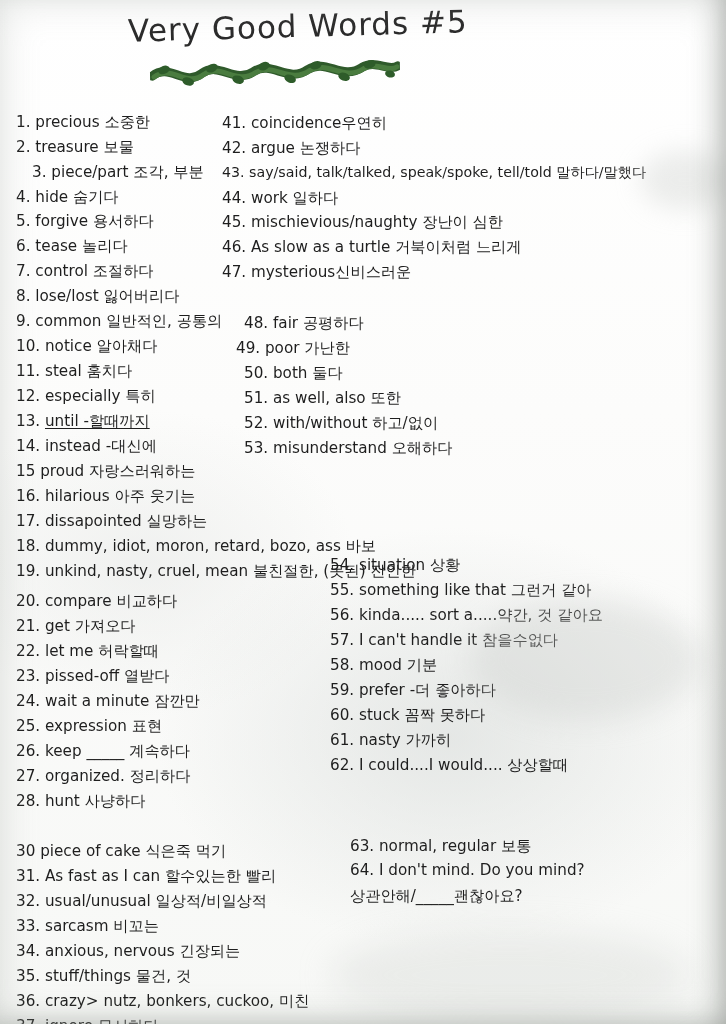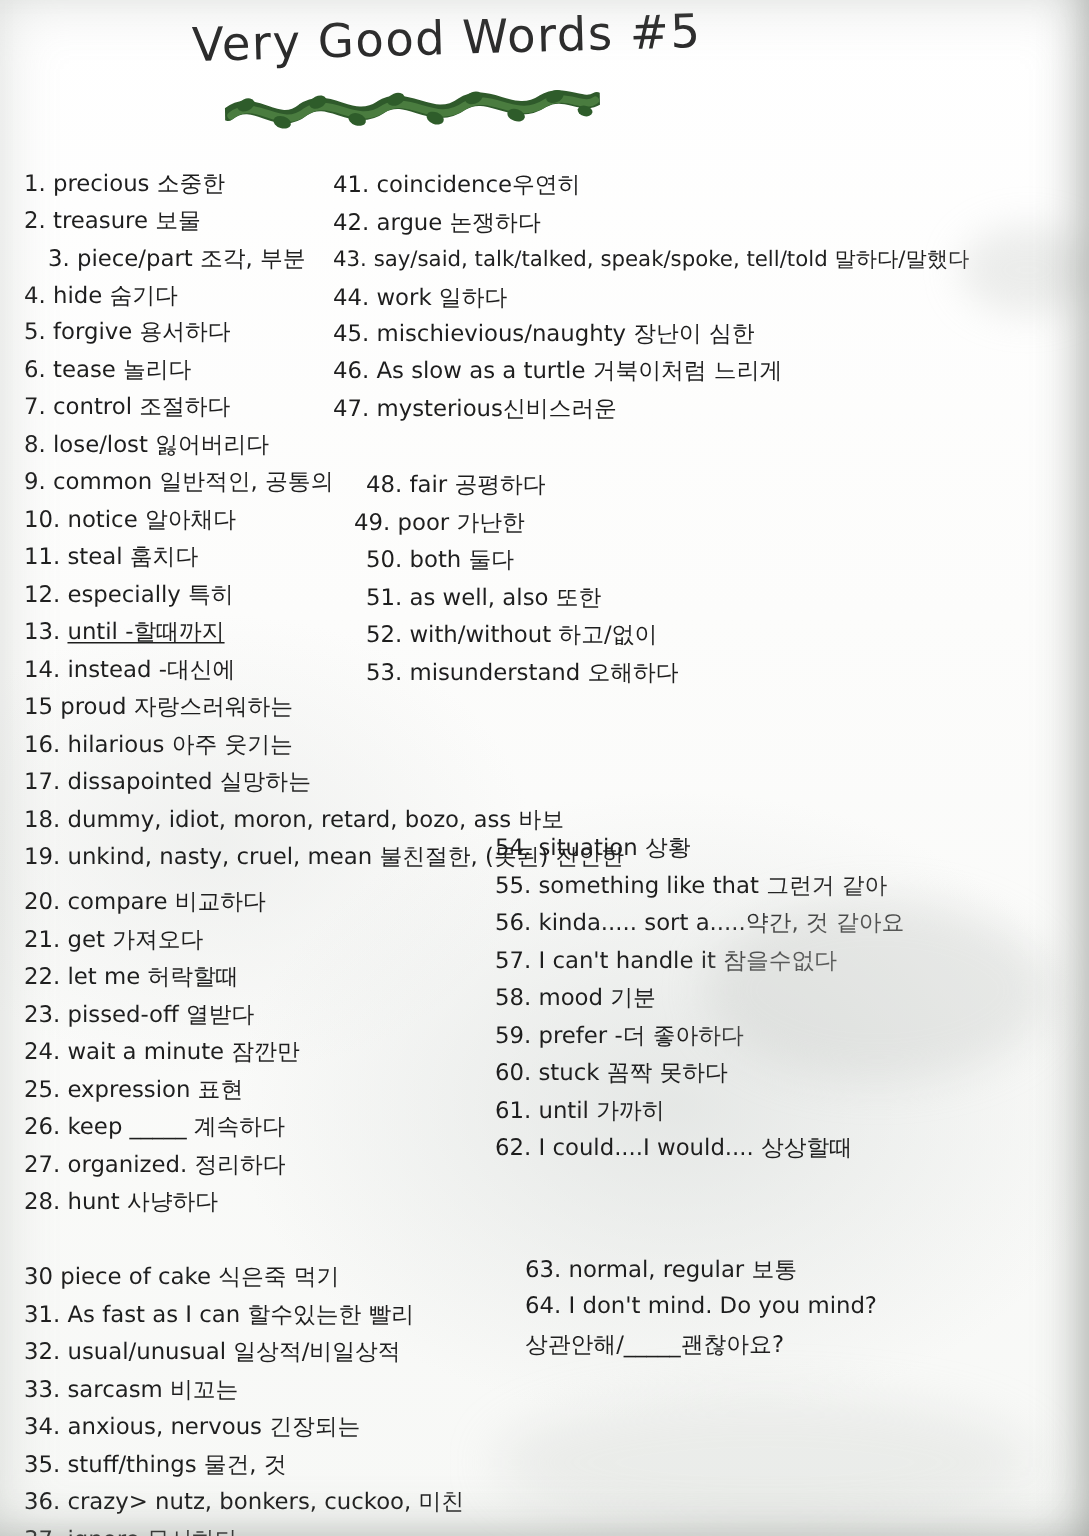--- a/index.html
+++ b/index.html
@@ -147,21 +147,21 @@
   <div class="entry" style="left:244px; top:413px;"><span>52.</span> <span>with/without 하고/없이</span></div>
   <div class="entry" style="left:244px; top:438px;"><span>53.</span> <span>misunderstand  오해하다</span></div>
 
   <div class="entry" style="left:330px; top:555px;"><span>54.</span> <span>situation 상황</span></div>
   <div class="entry" style="left:330px; top:580px;"><span>55.</span> <span>something like that 그런거 같아</span></div>
   <div class="entry" style="left:330px; top:605px;"><span>56.</span> <span>kinda..... sort a.....약간, 것 같아요</span></div>
   <div class="entry" style="left:330px; top:630px;"><span>57.</span> <span>I can't handle it 참을수없다</span></div>
   <div class="entry" style="left:330px; top:655px;"><span>58.</span> <span>mood 기분</span></div>
   <div class="entry" style="left:330px; top:680px;"><span>59.</span> <span>prefer -더 좋아하다</span></div>
   <div class="entry" style="left:330px; top:705px;"><span>60.</span> <span>stuck 꼼짝 못하다</span></div>
-  <div class="entry" style="left:330px; top:730px;"><span>61.</span> <span>until 가까히</span></div>
+  <div class="entry" style="left:330px; top:730px;"><span>61.</span> <span>nasty 가까히</span></div>
   <div class="entry" style="left:330px; top:755px;"><span>62.</span> <span>I could....I would.... 상상할때</span></div>
 
   <div class="entry" style="left:350px; top:836px;"><span>63.</span> <span>normal,  regular 보통</span></div>
   <div class="entry" style="left:350px; top:861px;"><span>64.</span> <span>I don't mind.  Do you mind?</span></div>
   <div class="entry" style="left:350px; top:886px;"><span>상관안해/_____괜찮아요?</span></div>
 
   <div class="smudge" style="left:470px; top:600px; width:230px; height:120px; background:rgba(200,204,200,0.35); filter:blur(14px);"></div>
   <div class="smudge" style="left:330px; top:930px; width:360px; height:90px; background:rgba(205,208,204,0.30); filter:blur(16px);"></div>
   <div class="smudge" style="left:640px; top:150px; width:90px; height:60px; background:rgba(195,200,195,0.30); filter:blur(12px);"></div>
 </div>

